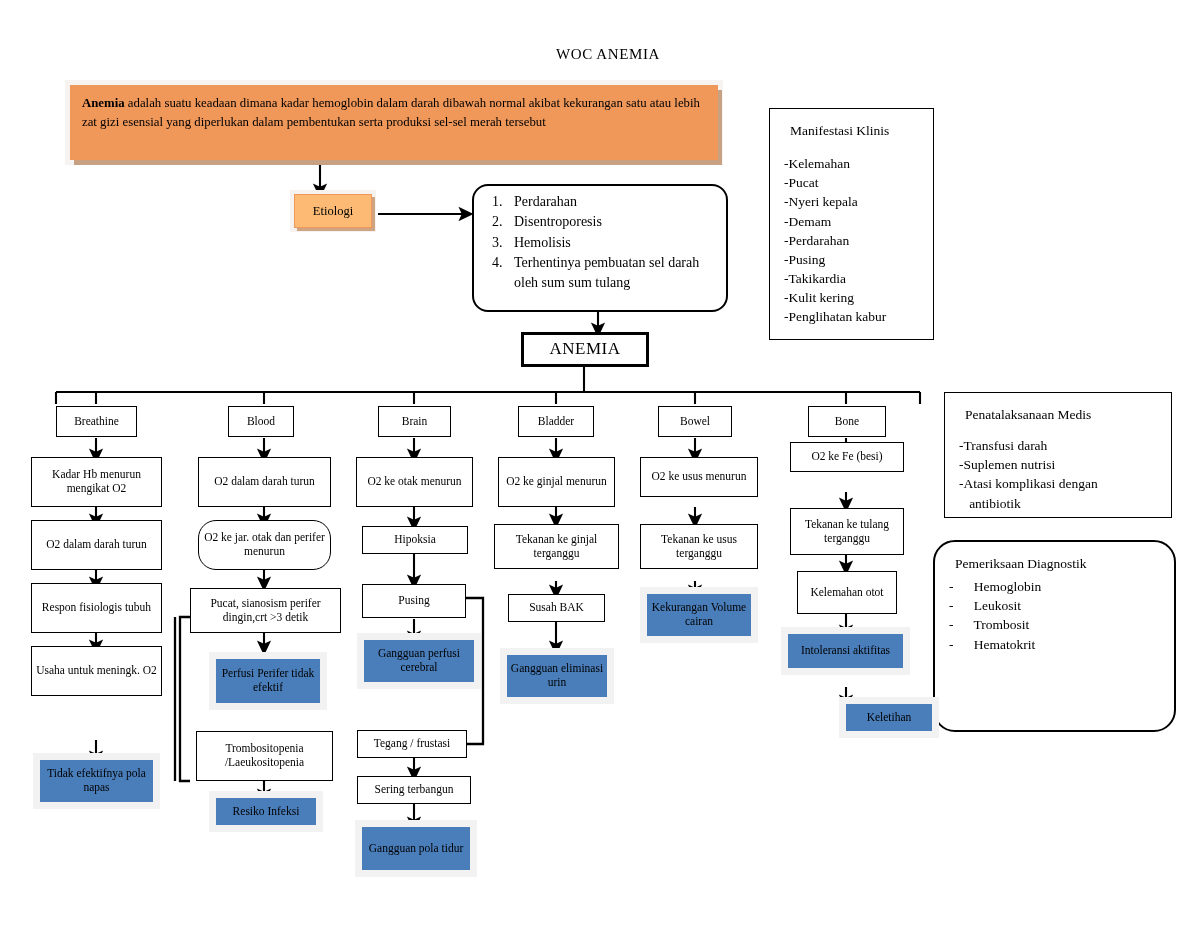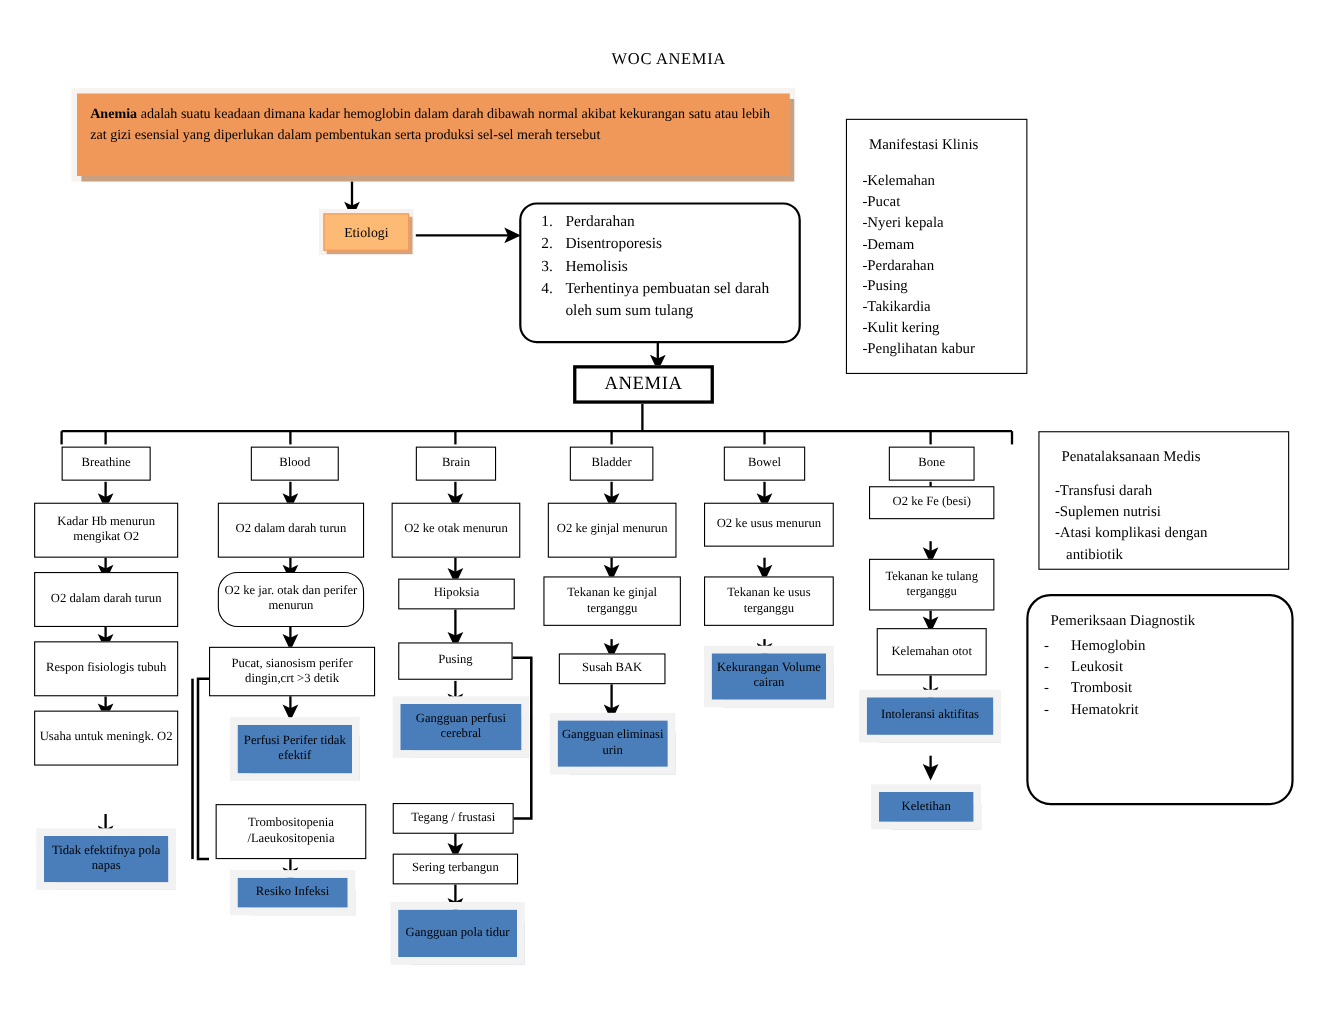--- a/index.html
+++ b/index.html
@@ -248,21 +248,21 @@
     <div class="ptitle" style="margin-bottom:4px;">Pemeriksaan Diagnostik</div>
     <ul>
       <li>-      Hemoglobin</li>
       <li>-      Leukosit</li>
       <li>-      Trombosit</li>
       <li>-      Hematokrit</li>
     </ul>
   </div>
 
   <div class="node box label" style="left:56px; top:406px; width:81px; height:31px;">Breathine</div>
-  <div class="node box label" style="left:228px; top:406px; width:80px; height:31px;">Blood</div>
+  <div class="node box label" style="left:228px; top:406px; width:66px; height:31px;">Blood</div>
   <div class="node box label" style="left:378px; top:406px; width:73px; height:31px;">Brain</div>
   <div class="node box label" style="left:518px; top:406px; width:76px; height:31px;">Bladder</div>
   <div class="node box label" style="left:658px; top:406px; width:74px; height:31px;">Bowel</div>
   <div class="node box label" style="left:808px; top:406px; width:78px; height:31px;">Bone</div>
 
   <div class="node box" style="left:31px; top:457px; width:131px; height:50px;">Kadar Hb menurun mengikat O2</div>
   <div class="node box" style="left:31px; top:520px; width:131px; height:50px;">O2 dalam darah turun</div>
   <div class="node box" style="left:31px; top:583px; width:131px; height:50px;">Respon fisiologis tubuh</div>
   <div class="node box" style="left:31px; top:646px; width:131px; height:50px;">Usaha untuk meningk. O2</div>
   <div class="node blue" style="left:40px; top:760px; width:113px; height:42px;">Tidak efektifnya pola napas</div>
@@ -288,15 +288,15 @@
   <div class="node blue" style="left:507px; top:655px; width:100px; height:42px;">Gangguan eliminasi urin</div>
 
   <div class="node box" style="left:640px; top:457px; width:118px; height:40px;">O2 ke usus menurun</div>
   <div class="node box" style="left:640px; top:524px; width:118px; height:45px;">Tekanan ke usus terganggu</div>
   <div class="node blue" style="left:647px; top:594px; width:104px; height:42px;">Kekurangan Volume cairan</div>
 
   <div class="node box" style="left:790px; top:442px; width:114px; height:30px;">O2 ke Fe (besi)</div>
   <div class="node box" style="left:790px; top:508px; width:114px; height:47px;">Tekanan ke tulang terganggu</div>
   <div class="node box" style="left:797px; top:571px; width:100px; height:43px;">Kelemahan otot</div>
   <div class="node blue" style="left:788px; top:634px; width:115px; height:34px;">Intoleransi aktifitas</div>
-  <div class="node blue" style="left:799px; top:704px; width:86px; height:27px;margin-top:16px;">Keletihan</div>
+  <div class="node blue" style="left:846px; top:704px; width:86px; height:27px;">Keletihan</div>
 
 </div>
 
 </body></html>

